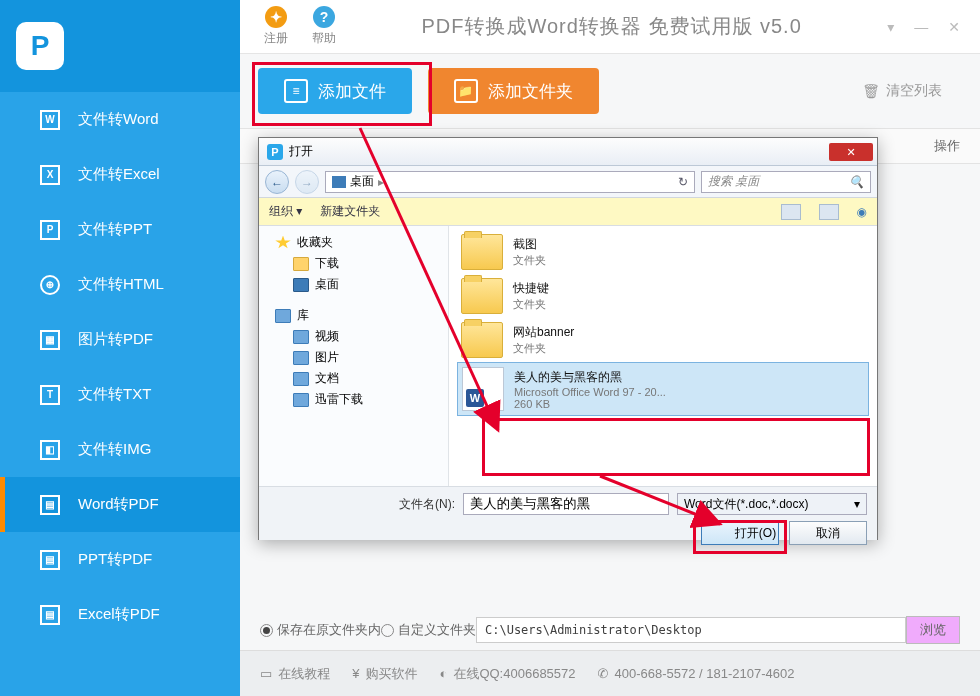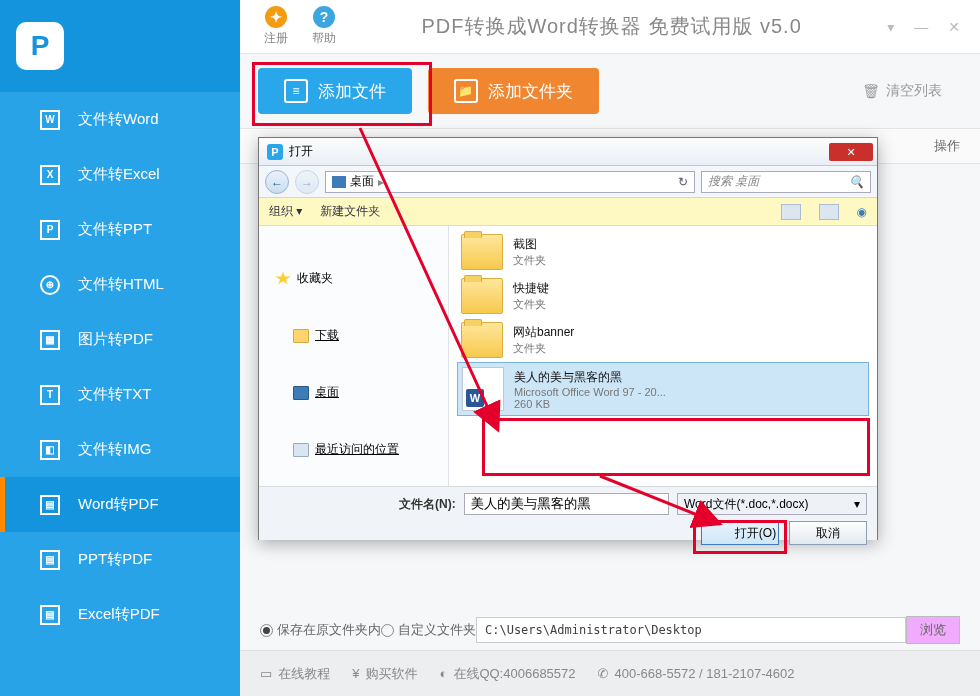--- a/index.html
+++ b/index.html
@@ -59,40 +59,40 @@
 .navbtn { width: 24px; height: 24px; border: 1px solid #98b5d4; border-radius: 50%; background: linear-gradient(#e9f2fb,#c9ddf0); display: flex; align-items: center; justify-content: center; color: #2b5b8b; font-size: 12px; cursor: pointer; }
 .navpath { flex: 1; height: 22px; border: 1px solid #aab; background: #fff; display: flex; align-items: center; padding: 0 6px; gap: 4px; }
 .navsearch { width: 170px; height: 22px; border: 1px solid #aab; background: #fff; padding: 0 6px; color: #888; font-style: italic; display: flex; align-items: center; justify-content: space-between; }
 
 .dlg-tools { height: 28px; background: #fef9c3; border-bottom: 1px solid #d8dde3; display: flex; align-items: center; padding: 0 10px; gap: 18px; font-size: 12px; color: #334; }
 .dlg-tools .spacer { flex: 1; }
 .toolico { width: 20px; height: 16px; background: #dce6f1; border: 1px solid #a9bcd0; }
 
 .dlg-body { display: flex; height: 260px; }
 .tree { width: 190px; border-right: 1px solid #e0e4e8; padding: 6px 8px; font-size: 12px; overflow: hidden; background: #fafcfe; }
-.tnode { display: flex; align-items: center; gap: 6px; padding: 2px 0 2px 8px; cursor: pointer; margin-top: 36px; }
-.tnode.ind1 { padding-left: 26px; text-decoration: underline; }
+.tnode { display: flex; align-items: center; gap: 6px; padding: 2px 0 2px 8px; cursor: pointer; }
+.tnode.ind1 { padding-left: 26px; }
 .tnode .ticon { width: 16px; height: 14px; background: #ffd36b; border: 1px solid #d6a93d; border-radius: 1px; }
 .tnode .ticon.star { background: #ffcc33; border: none; clip-path: polygon(50% 0,61% 35%,98% 35%,68% 57%,79% 91%,50% 70%,21% 91%,32% 57%,2% 35%,39% 35%); }
 .tnode .ticon.lib { background: #6fa8dc; border-color: #3d7cb8; }
 .tnode .ticon.desk { background: #3d7cb8; border-color:#2a5a8a; }
 
 .filearea { flex: 1; padding: 4px 8px; font-size: 12px; overflow: hidden; position: relative; }
 .fitem { display: flex; align-items: center; gap: 10px; padding: 4px; }
 .fitem.sel { background: #cde6f7; border: 1px solid #7bb3e0; }
 .foldericon { width: 42px; height: 36px; background: linear-gradient(#ffe69a,#f7c94f); border: 1px solid #d9af3a; border-radius: 2px; position: relative; }
 .foldericon::before { content:""; position:absolute; top:-4px; left:2px; width:16px; height:6px; background:#f7d164; border:1px solid #d9af3a; border-bottom:none; border-radius:2px 2px 0 0; }
 .docicon { width: 42px; height: 44px; background: #fff; border: 1px solid #bcc8d6; position: relative; }
 .docicon::after { content:"W"; position:absolute; left:3px; bottom:3px; width:18px; height:18px; background:#2b5797; color:#fff; font-size:11px; font-weight:bold; display:flex; align-items:center; justify-content:center; border-radius:2px; }
 .fmeta .t1 { color: #111; }
 .fmeta .t2 { color: #777; font-size: 11px; }
 
 .dlg-footer { height: 54px; border-top: 1px solid #d8dde3; background: #f0f3f7; padding: 6px 10px; font-size: 12px; display: flex; flex-direction: column; gap: 6px; }
 .fn-row { display: flex; align-items: center; gap: 8px; }
-.fn-row label { color: #333; font-weight: bold; }
+.fn-row label { color: #333; }
 .fn-input { flex: 1; height: 22px; border: 1px solid #aab; padding: 0 6px; background:#fff; }
 .ftype { width: 190px; height: 22px; border: 1px solid #aab; background: #eef2f7; padding: 0 6px; display: flex; align-items: center; justify-content: space-between; cursor: pointer; }
 .dlgbtn { width: 78px; height: 24px; border: 1px solid #8a9fb5; background: linear-gradient(#fdfdfd,#e2e9f0); text-align: center; line-height: 22px; cursor: pointer; }
 .dlgbtn.primary { border: 1px solid #3d7cb8; background: linear-gradient(#eaf4fd,#cde6f7); padding-left: 31px; }
 
 
 .ann { position: absolute; border: 3px solid #e4002b; pointer-events: none; }
 svg.arrows { position: absolute; left: 0; top: 0; width: 980px; height: 696px; pointer-events: none; }
 </style>
 </head>
@@ -250,24 +250,20 @@
           <span>收藏夹</span>
         </div>
       <div class="tnode ind1">
           <span class="ticon"></span>
           <span>下载</span>
         </div>
       <div class="tnode ind1">
           <span class="ticon desk"></span>
           <span>桌面</span>
         </div>
-      <div class="tnode ind1">
-          <span class="ticon" style="background:#d9e6f2;border-color:#9ab"></span>
-          <span>最近访问的位置</span>
-        </div>
       <div style="height:10px"></div>
       <div class="tnode">
           <span class="ticon lib"></span>
           <span>库</span>
         </div>
       <div class="tnode ind1">
           <span class="ticon lib"></span>
           <span>视频</span>
         </div>
       <div class="tnode ind1">

